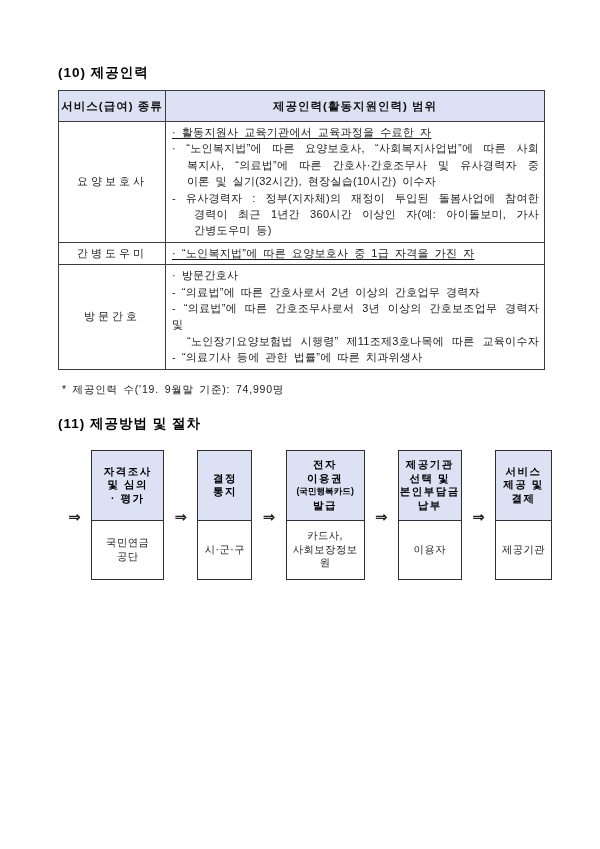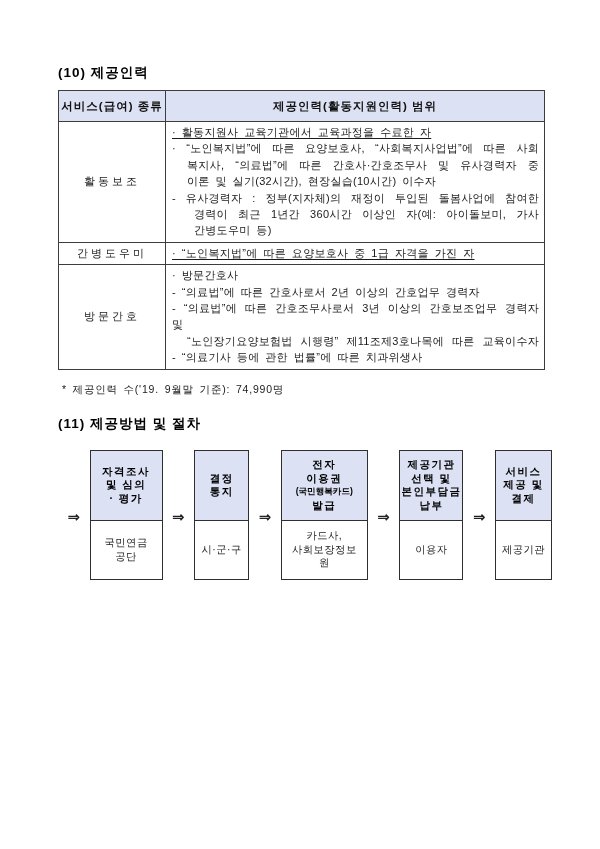--- a/index.html
+++ b/index.html
@@ -79,21 +79,21 @@
     align-items: stretch;
   }
   .fbox {
     border: 1.3px solid #2f2f2f;
     display: flex;
     flex-direction: column;
     height: 130px;
     flex: none;
   }
   .w0 { width: 79px; } .w1 { width: 73px; } .w2 { width: 55px; }
-  .w3 { width: 87px; } .w4 { width: 64px; } .w5 { width: 57px; text-align: center; }
+  .w3 { width: 79px; } .w4 { width: 64px; } .w5 { width: 57px; text-align: center; }
   .ftop {
     height: 70px;
     background: #dce1f3;
     border-bottom: 1.3px solid #2f2f2f;
     display: flex;
     flex-direction: column;
     justify-content: center;
     align-items: center;
   }
   .ftop .fl {
@@ -145,21 +145,21 @@
         <col>
       </colgroup>
     <thead>
       <tr>
         <th>서비스(급여) 종류</th>
         <th>제공인력(활동지원인력) 범위</th>
       </tr>
     </thead>
     <tbody>
       <tr>
-        <td class="svc">활동보조</td>
+        <td class="svc">요양보호사</td>
         <td class="range">
           <div class="ln u">· 활동지원사 교육기관에서 교육과정을 수료한 자</div>
           <div class="ln j">· “노인복지법”에 따른 요양보호사, “사회복지사업법”에 따른 사회</div>
           <div class="ln i1 j">복지사, “의료법”에 따른 간호사·간호조무사 및 유사경력자 중</div>
           <div class="ln i1">이론 및 실기(32시간), 현장실습(10시간) 이수자</div>
           <div class="ln j">- 유사경력자 : 정부(지자체)의 재정이 투입된 돌봄사업에 참여한</div>
           <div class="ln i2 j">경력이 최근 1년간 360시간 이상인 자(예: 아이돌보미, 가사</div>
           <div class="ln i2">간병도우미 등)</div>
         </td>
       </tr>

